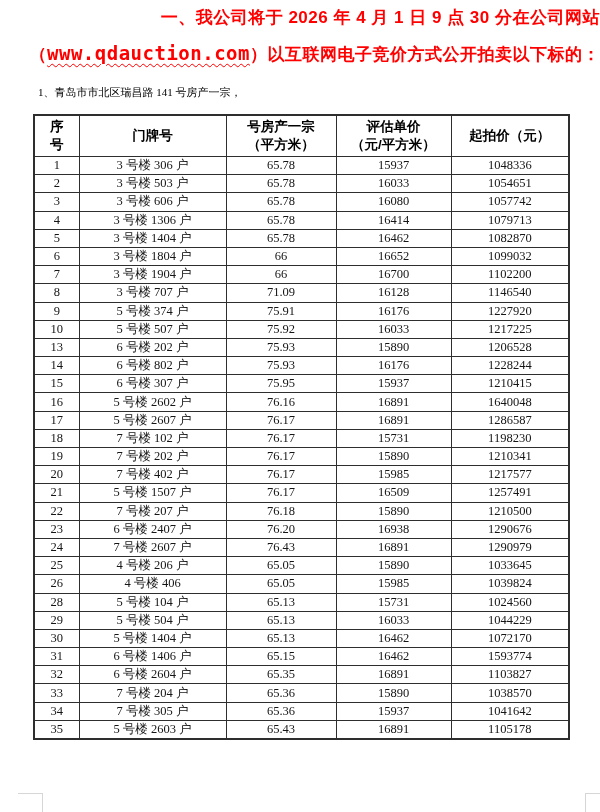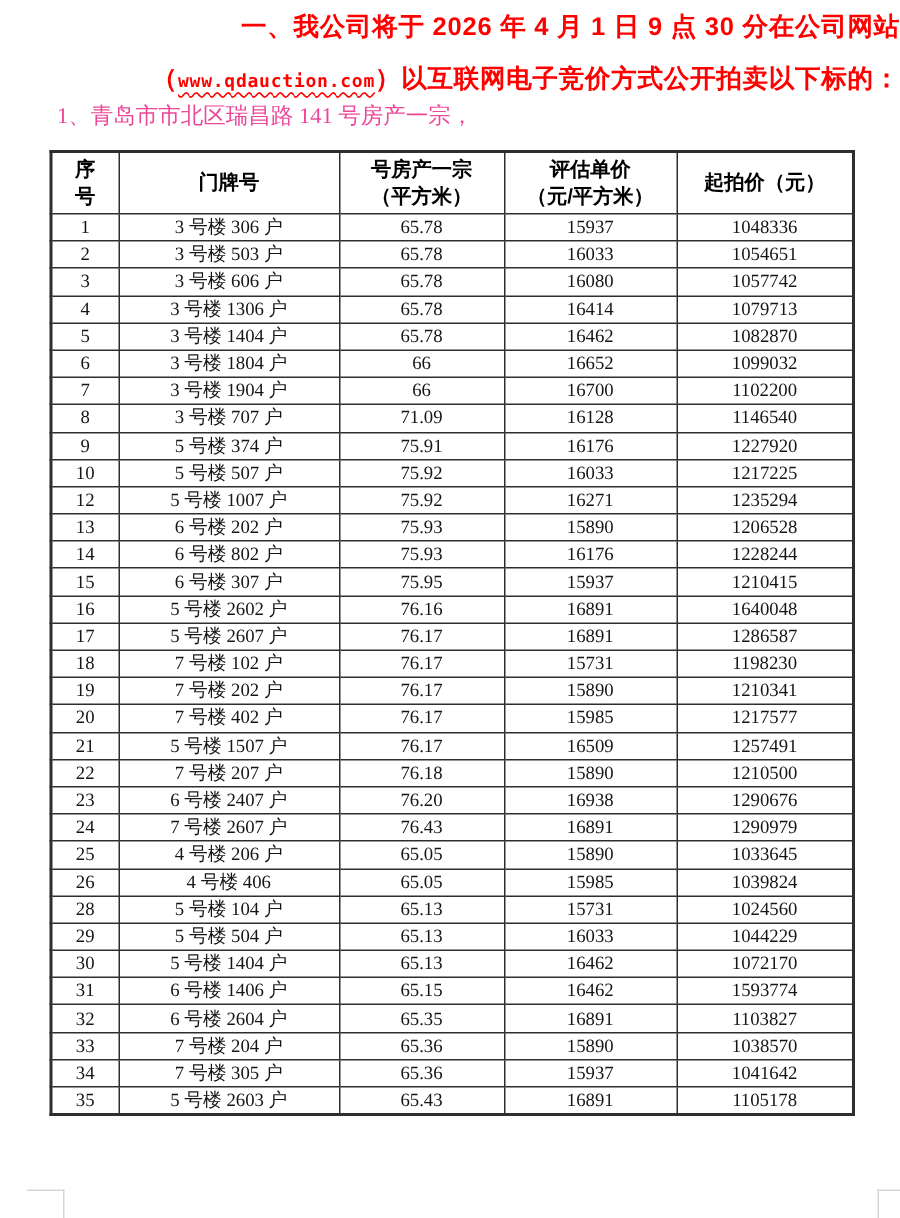--- a/index.html
+++ b/index.html
@@ -18,34 +18,34 @@
     color: #ff0000;
     font-weight: bold;
     font-size: 17px;
     line-height: 24px;
     margin: 0;
     letter-spacing: 0.5px;
   }
   .title-line.second { margin-top: 11px; }
   .url-text {
     font-family: "DejaVu Sans Mono", monospace;
-    font-size: 12px;
+    font-size: 19px;
     text-decoration-line: underline;
     text-decoration-style: wavy;
     text-decoration-color: #ff0000;
     text-decoration-thickness: 1px;
     text-underline-offset: 3px;
   }
 
   .subtitle {
-    margin: 2px 0 0 38px;
-    font-size: 15px;
+    margin: 15px 0 0 38px;
+    font-size: 11px;
     line-height: 20px;
     font-family: "Liberation Serif", "DejaVu Serif", serif;
-    color: #ec4899;
+    color: #000000;
   }
 
   table.lots {
     margin: 12px 0 0 33px;
     width: 535px;
     border-collapse: collapse;
     table-layout: fixed;
     border: 2px solid #2e2e2e;
   }
   table.lots th, table.lots td {
@@ -191,27 +191,20 @@
           <td>1227920</td>
         </tr>
         <tr>
           <td>10</td>
           <td>5 号楼 507 户</td>
           <td>75.92</td>
           <td>16033</td>
           <td>1217225</td>
         </tr>
         <tr>
-          <td>12</td>
-          <td>5 号楼 1007 户</td>
-          <td>75.92</td>
-          <td>16271</td>
-          <td>1235294</td>
-        </tr>
-        <tr>
           <td>13</td>
           <td>6 号楼 202 户</td>
           <td>75.93</td>
           <td>15890</td>
           <td>1206528</td>
         </tr>
         <tr>
           <td>14</td>
           <td>6 号楼 802 户</td>
           <td>75.93</td>

